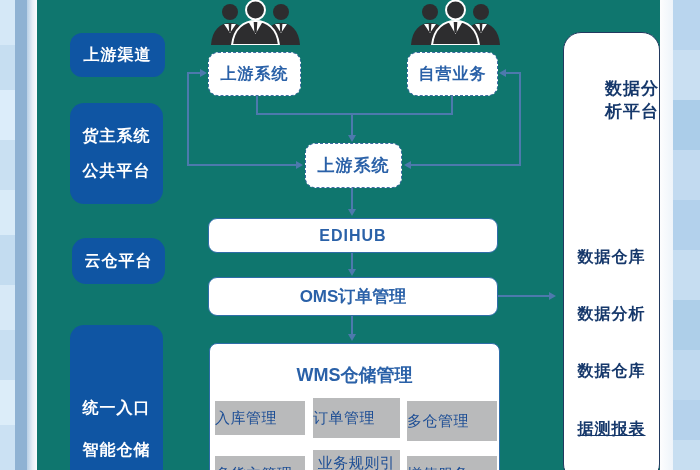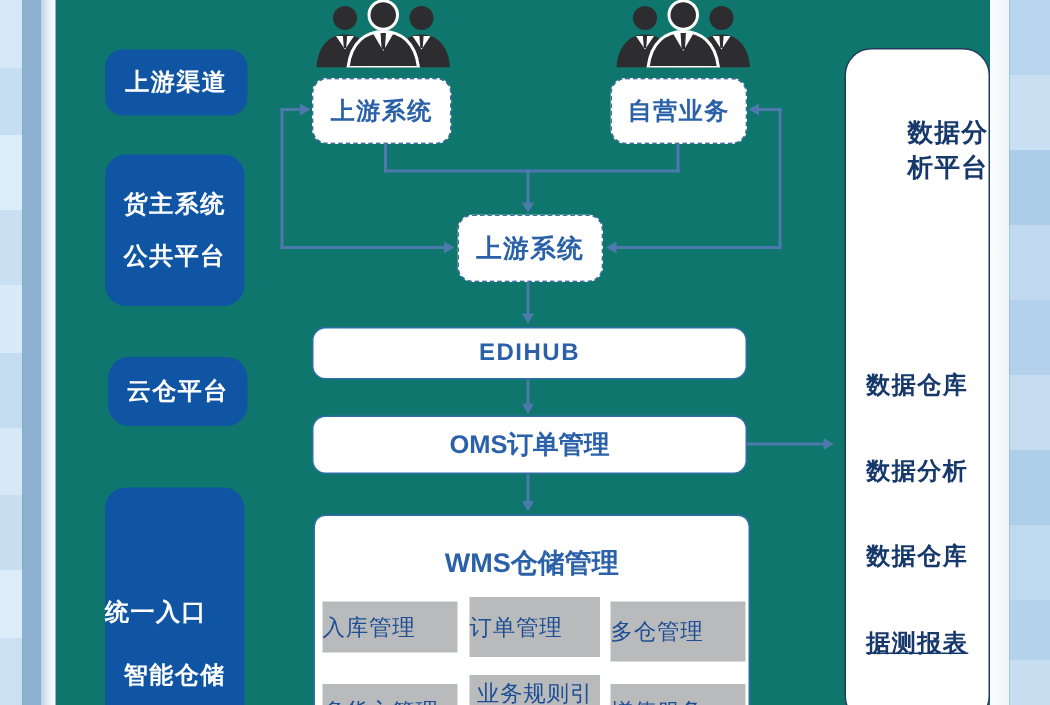--- a/index.html
+++ b/index.html
@@ -37,21 +37,21 @@
   .pill{
     position:absolute;background:#0f55a3;border-radius:14px;color:#ffffff;
     display:flex;flex-direction:column;align-items:center;justify-content:center;
     font-weight:bold;font-size:16px;letter-spacing:1px;
   }
   .pill .ln{display:block;text-align:center;}
   #sb1{left:70px;top:33px;width:95px;height:44px;border-radius:12px;}
   #sb2{left:70px;top:103px;width:93px;height:101px;gap:14px;}
   #sb3{left:72px;top:238px;width:93px;height:46px;border-radius:14px;}
   #sb4{left:70px;top:325px;width:93px;height:165px;justify-content:flex-start;}
-  #sb4 .ln1{position:absolute;top:73px;left:0;width:100%;text-align:left;}
+  #sb4 .ln1{position:absolute;top:73px;left:0;width:100%;text-align:center;}
   #sb4 .ln2{position:absolute;top:115px;left:0;width:100%;text-align:center;}
 
   
   .node{
     position:absolute;background:#ffffff;color:#2a61a8;font-weight:bold;
     display:flex;align-items:center;justify-content:center;box-sizing:border-box;
   }
   .dashed{border:1.6px dashed #3f6ca3;border-radius:10px;font-size:16px;letter-spacing:1px;}
   .solid{border:1.6px solid #2e6da8;border-radius:9px;font-size:16px;}
   #nd-third{left:208px;top:52px;width:93px;height:44px;}

